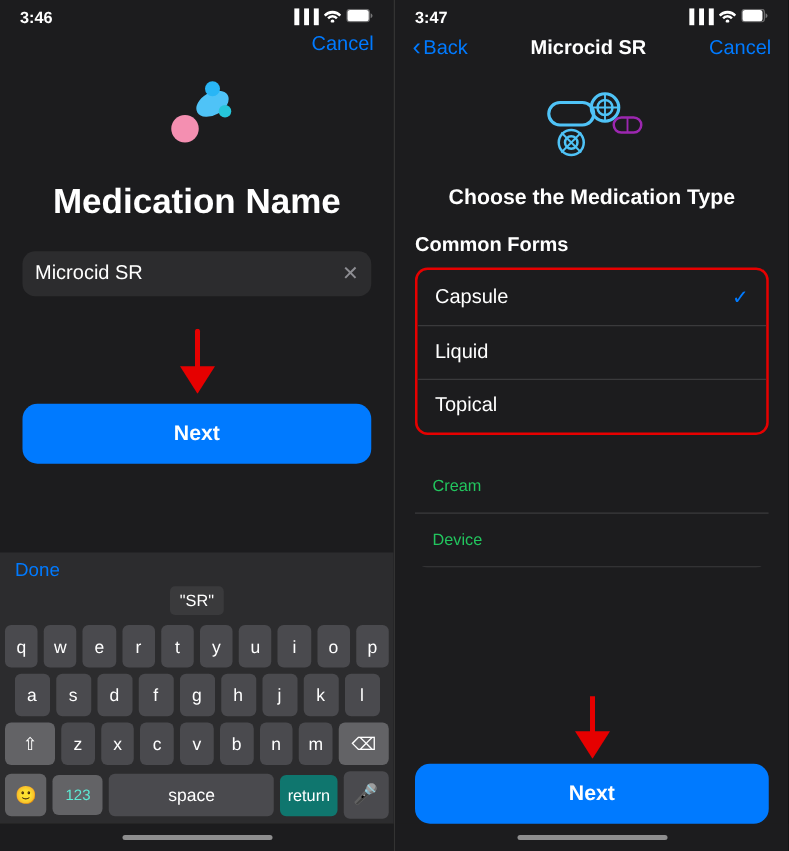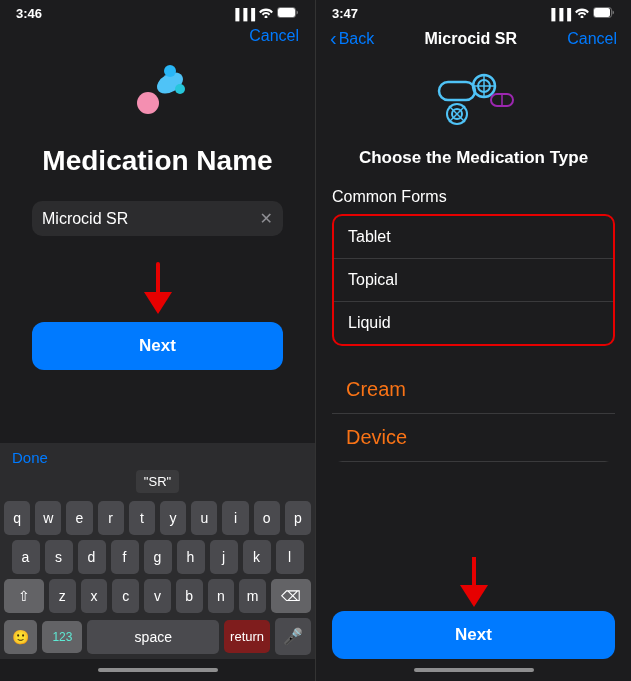--- a/index.html
+++ b/index.html
@@ -54,21 +54,21 @@
       color: #007aff;
       font-size: 16px;
       cursor: pointer;
     }
 
     .left-content {
       flex: 1;
       display: flex;
       flex-direction: column;
       align-items: center;
-      padding: 10px 32px 0;
+      padding: 10px 18px 0;
     }
 
     .med-icon {
       width: 80px;
       height: 70px;
       margin-bottom: 14px;
       position: relative;
     }
 
     .page-title-left {
@@ -209,21 +209,21 @@
       background: #4a4a4e;
       border-radius: 5px;
       color: #fff;
       font-size: 14px;
       padding: 9px;
       text-align: center;
       cursor: pointer;
     }
 
     .kbd-return {
-      background: #7f1d1d;
+      background: #0f766e;
       border-radius: 5px;
       color: #fff;
       font-size: 13px;
       padding: 9px 6px;
       min-width: 44px;
       text-align: center;
       cursor: pointer;
     }
 
     .kbd-emoji {
@@ -296,21 +296,21 @@
       font-weight: 700;
       color: #fff;
       text-align: center;
       margin-bottom: 20px;
       line-height: 1.2;
     }
 
     .section-label {
       color: #fff;
       font-size: 16px;
-      font-weight: 400;
+      font-weight: 700;
       margin-bottom: 8px;
     }
 
     .options-box {
       border: 2.5px solid #e60000;
       border-radius: 10px;
       overflow: hidden;
       margin-bottom: 20px;
     }
 
@@ -349,22 +349,22 @@
       overflow: hidden;
     }
 
     .more-option-item {
       padding: 12px 14px;
       border-bottom: 1px solid #3a3a3c;
       cursor: pointer;
     }
 
     .more-option-text {
-      color: #f97316;
-      font-size: 20px;
+      color: #22c55e;
+      font-size: 13px;
     }
 
     
     .right-bottom {
       padding: 8px 16px 0;
       position: relative;
     }
 
     .arrow-wrap-right {
       display: flex;
@@ -569,27 +569,28 @@
         <line x1="36" y1="42" x2="20" y2="58" stroke="#4fc3f7" stroke-width="1.5"></line>
       </svg>
     </div>
 
     <div class="page-title-right">Choose the Medication Type</div>
 
     <div class="section-label">Common Forms</div>
 
     <div class="options-box">
       <div class="option-item">
-        <span class="option-text">Tablet</span>
+        <span class="option-text">Capsule</span>
+        <span class="option-check">✓</span>
+      </div>
+      <div class="option-item">
+        <span class="option-text">Liquid</span>
       </div>
       <div class="option-item">
         <span class="option-text">Topical</span>
-      </div>
-      <div class="option-item">
-        <span class="option-text">Liquid</span>
       </div>
     </div>
 
 
     <div class="more-options">
       <div class="more-option-item">
         <span class="more-option-text">Cream</span>
       </div>
       <div class="more-option-item">
         <span class="more-option-text">Device</span>

